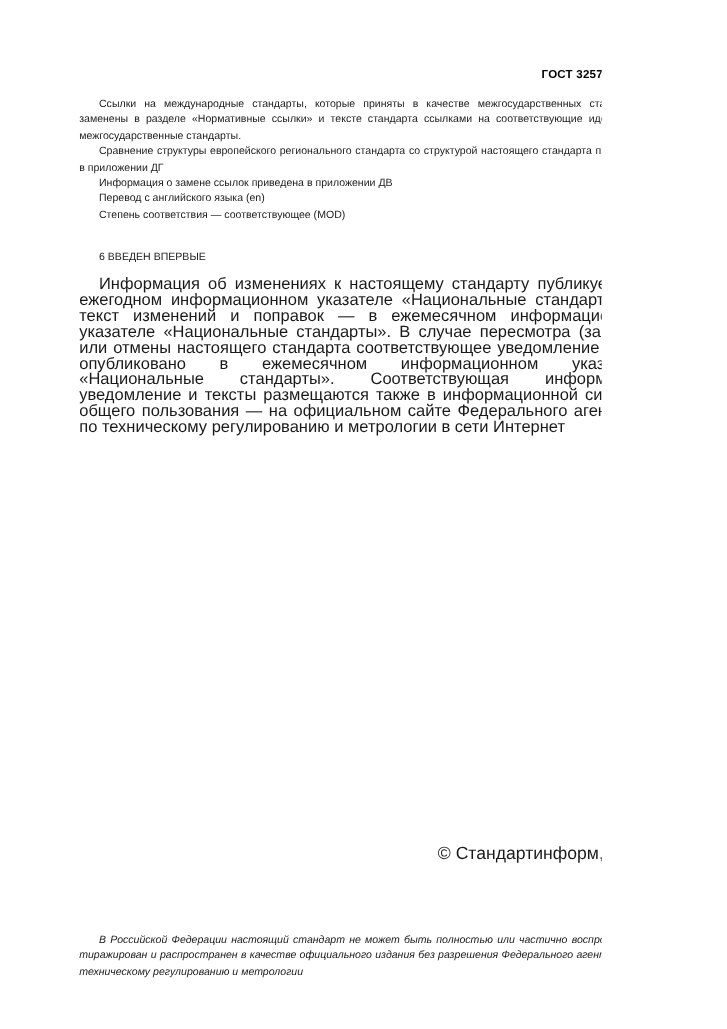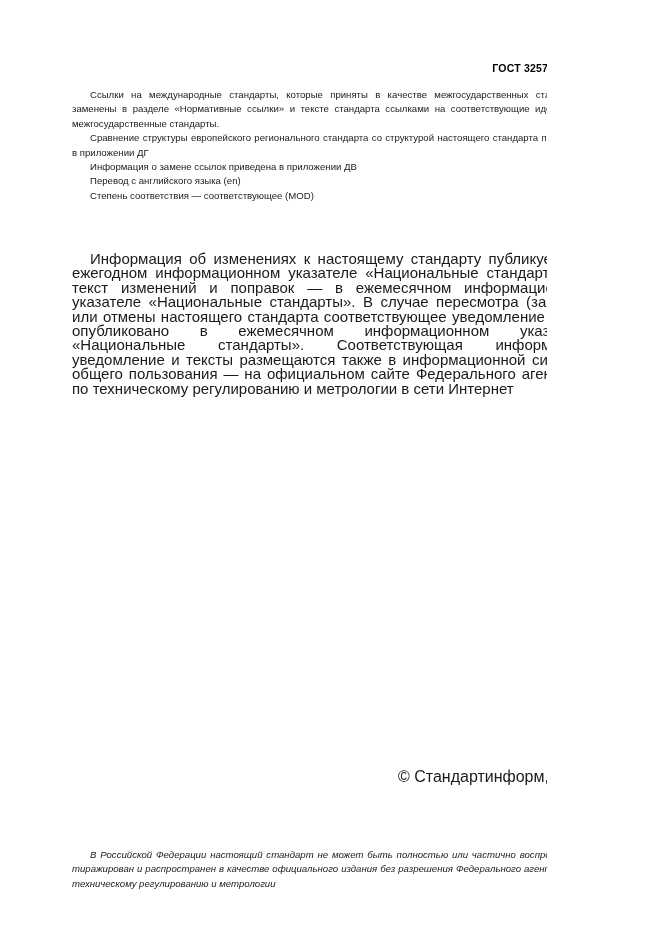--- a/index.html
+++ b/index.html
@@ -143,20 +143,21 @@
     <p class="para last-line-left">Ссылки на международные стандарты, которые приняты в качестве межгосударственных стандартов, заменены в разделе «Нормативные ссылки» и тексте стандарта ссылками на соответствующие идентичные межгосударственные стандарты.</p>
 
     <p class="para last-line-left">Сравнение структуры европейского регионального стандарта со структурой настоящего стандарта приведено в приложении ДГ</p>
 
     <p class="para last-line-left">Информация о замене ссылок приведена в приложении ДВ</p>
 
     <p class="para last-line-left">Перевод с английского языка (en)</p>
 
     <p class="para last-line-left">Степень соответствия — соответствующее (MOD)</p>
 
+    <p class="intro-line">6 ВВЕДЕН ВПЕРВЫЕ</p>
 
   </div>
 
   <div class="notice-block">
     <p class="notice">Информация об изменениях к настоящему стандарту публикуется в ежегодном информационном указателе «Национальные стандарты», а текст изменений и поправок — в ежемесячном информационном указателе «Национальные стандарты». В случае пересмотра (замены) или отмены настоящего стандарта соответствующее уведомление будет опубликовано в ежемесячном информационном указателе «Национальные стандарты». Соответствующая информация, уведомление и тексты размещаются также в информационной системе общего пользования — на официальном сайте Федерального агентства по техническому регулированию и метрологии в сети Интернет</p>
   </div>
 
   <div class="copyright">© Стандартинформ, 2014</div>
 
   <div class="footer-block">

